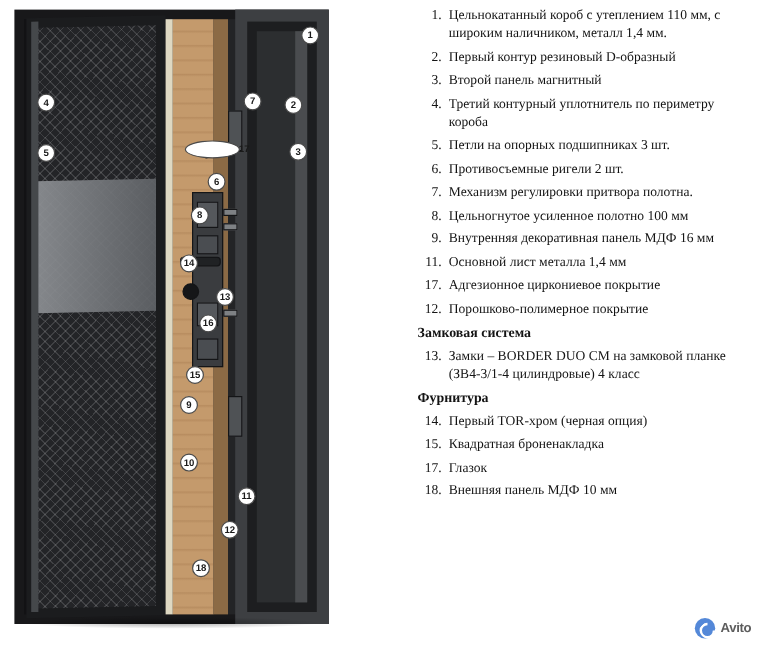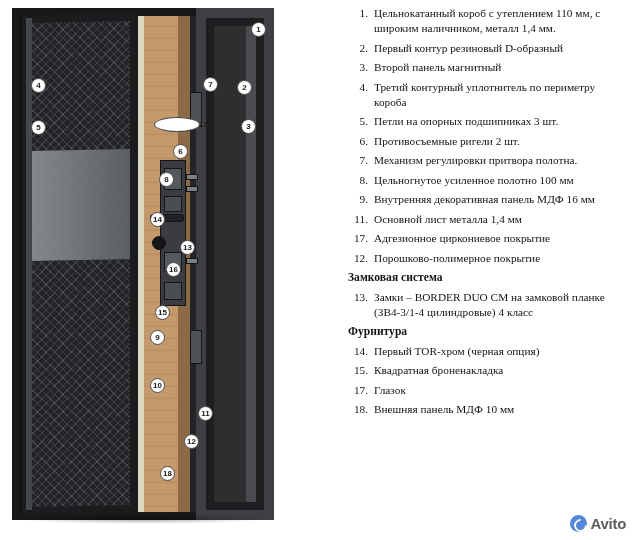--- a/index.html
+++ b/index.html
@@ -214,21 +214,21 @@
     position: absolute;
     left: 4px; top: 4px;
     width: 9px; height: 9px;
     border-radius: 50%;
     border: 2px solid #ffffff;
     border-right-color: transparent;
     transform: rotate(-45deg);
   }
   .wm-text {
     font-family: "Liberation Sans", sans-serif;
-    font-size: 15px;
+    font-size: 11px;
     font-weight: bold;
     color: #3a3a3a;
     letter-spacing: -0.3px;
   }
 </style>
 </head>
 <body>
 
 <div id="root">
 

